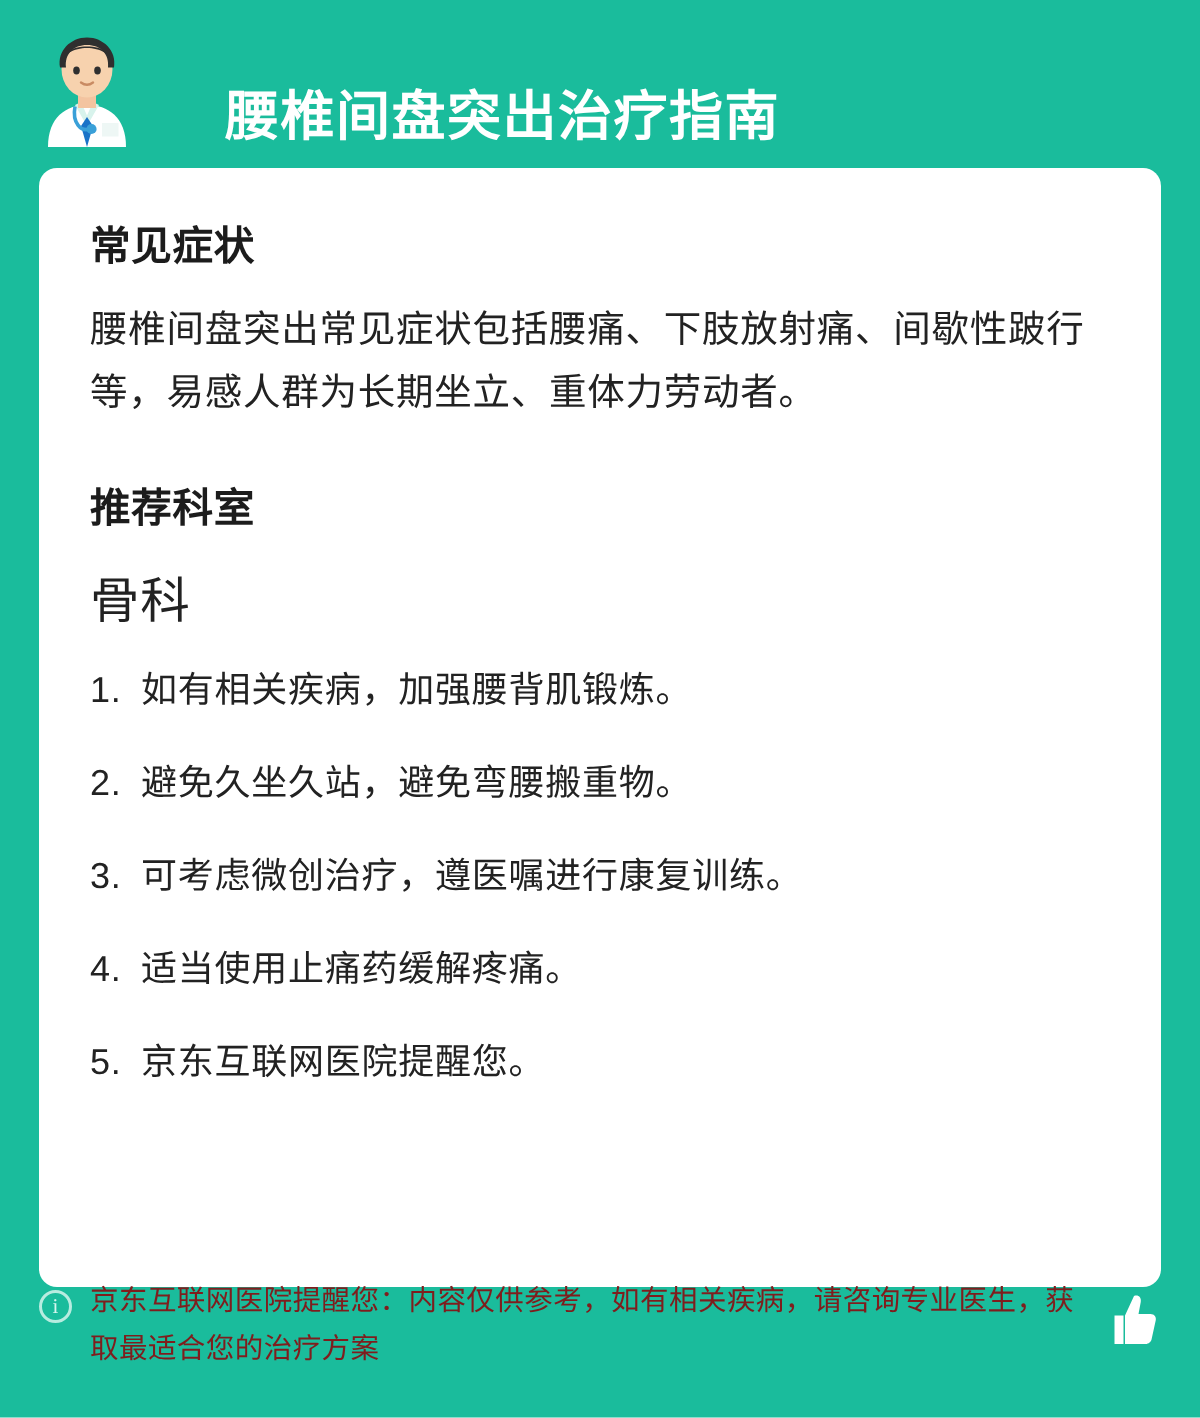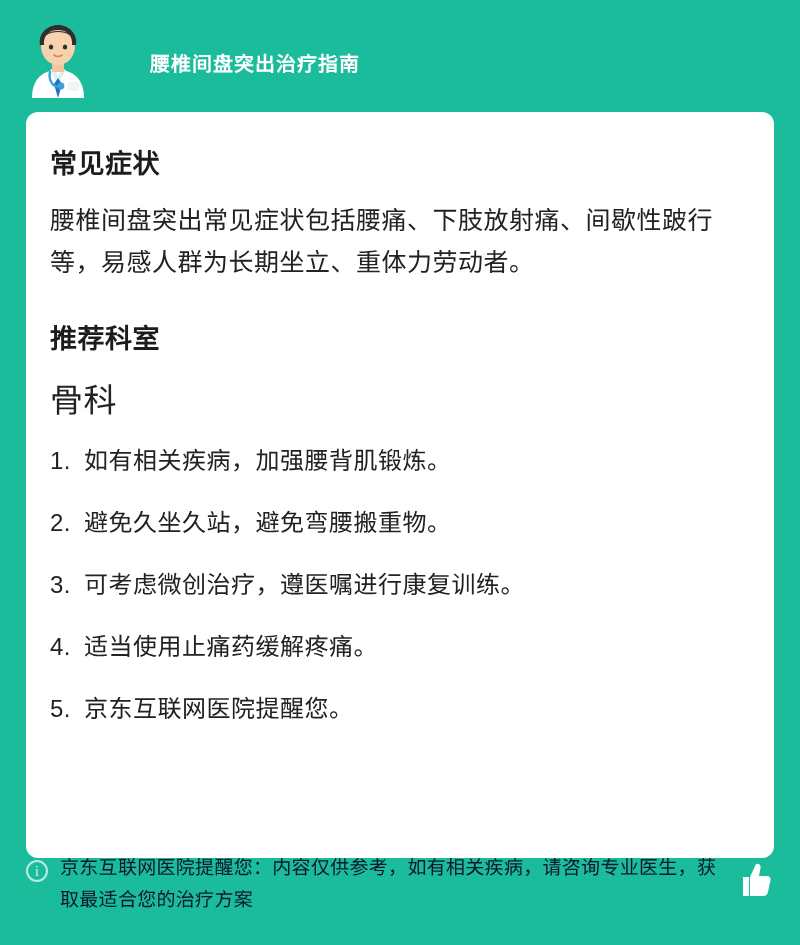--- a/index.html
+++ b/index.html
@@ -25,37 +25,37 @@
     position: absolute;
     left: 22px;
     top: 20px;
     width: 72px;
     height: 78px;
   }
   .page-title {
     position: absolute;
     left: 150px;
     top: 48px;
-    font-size: 20px;
+    font-size: 36px;
     font-weight: bold;
     color: #ffffff;
     letter-spacing: 1px;
     white-space: nowrap;
   }
 
   
   .card {
     position: absolute;
     left: 26px;
     top: 112px;
     width: 748px;
     height: 746px;
     background: #ffffff;
     border-radius: 12px;
-    padding: 30px 34px 20px 24px;
+    padding: 30px 34px 20px 34px;
   }
 
   .section-heading {
     font-size: 27px;
     font-weight: bold;
     color: #1c1c1c;
     margin: 0 0 18px 0;
     letter-spacing: 0.5px;
   }
   .section-heading.second { margin-top: 34px; }
@@ -117,21 +117,21 @@
     line-height: 19px;
     text-align: center;
     margin-top: 8px;
     font-family: "Liberation Serif", serif;
   }
   .disclaimer {
     flex: 1;
     margin-left: 12px;
     font-size: 19px;
     line-height: 32px;
-    color: #0f172a;
+    color: #7f1d1d;
     letter-spacing: 0.3px;
   }
   .thumb-up {
     flex: none;
     width: 44px;
     height: 44px;
     margin-left: 6px;
     margin-top: 6px;
   }
 </style>

